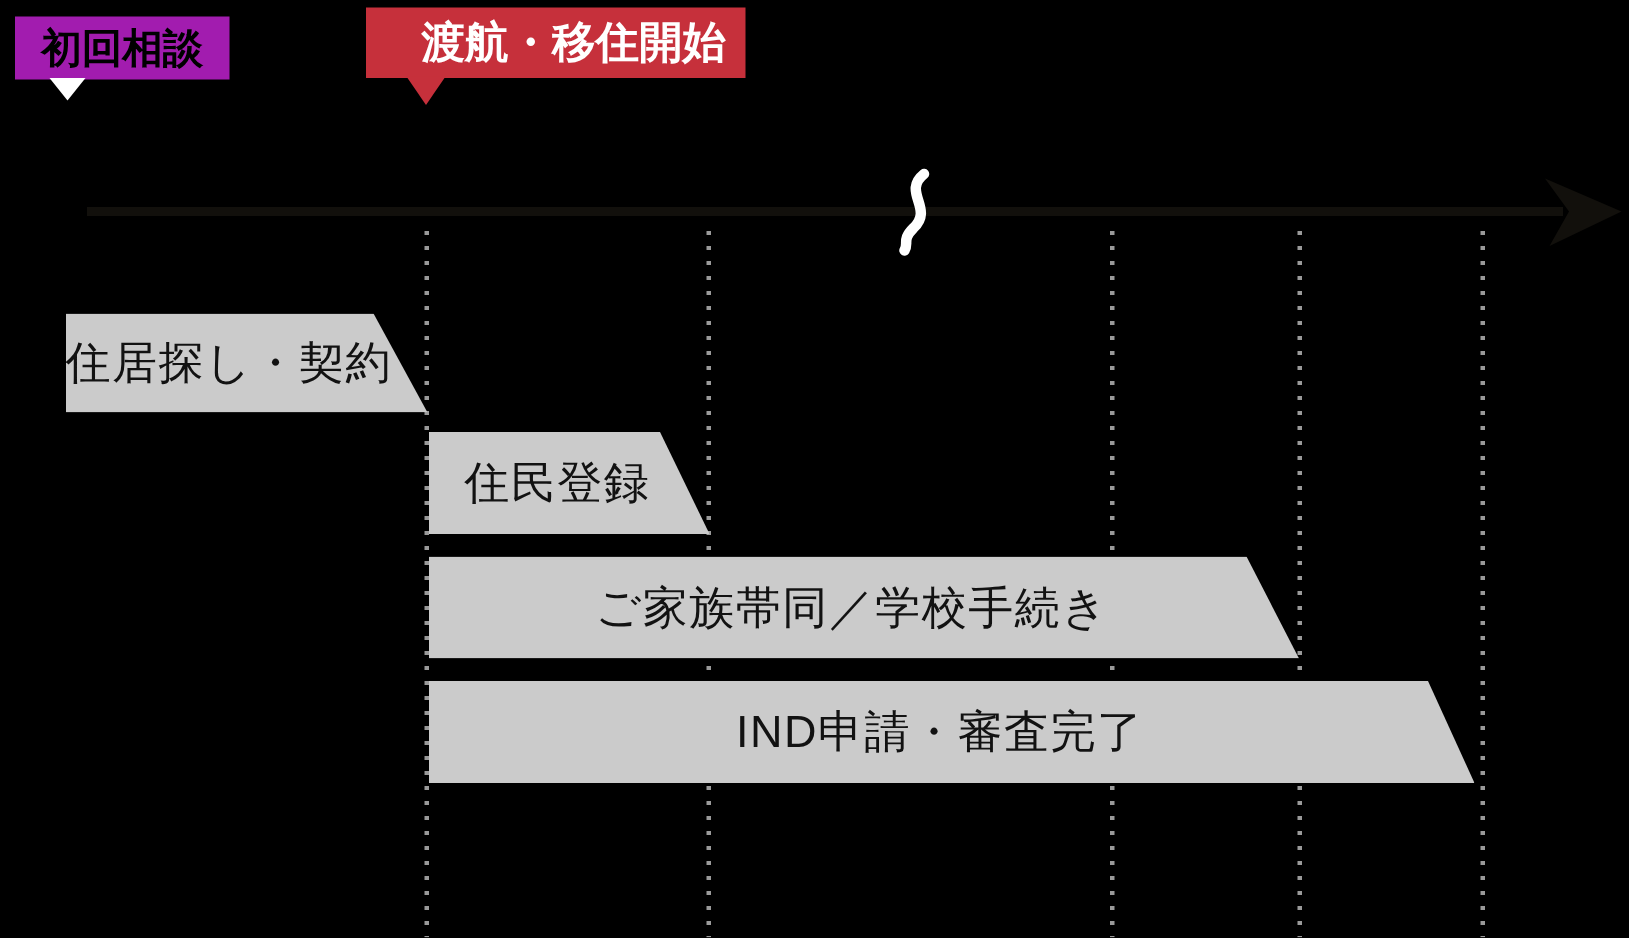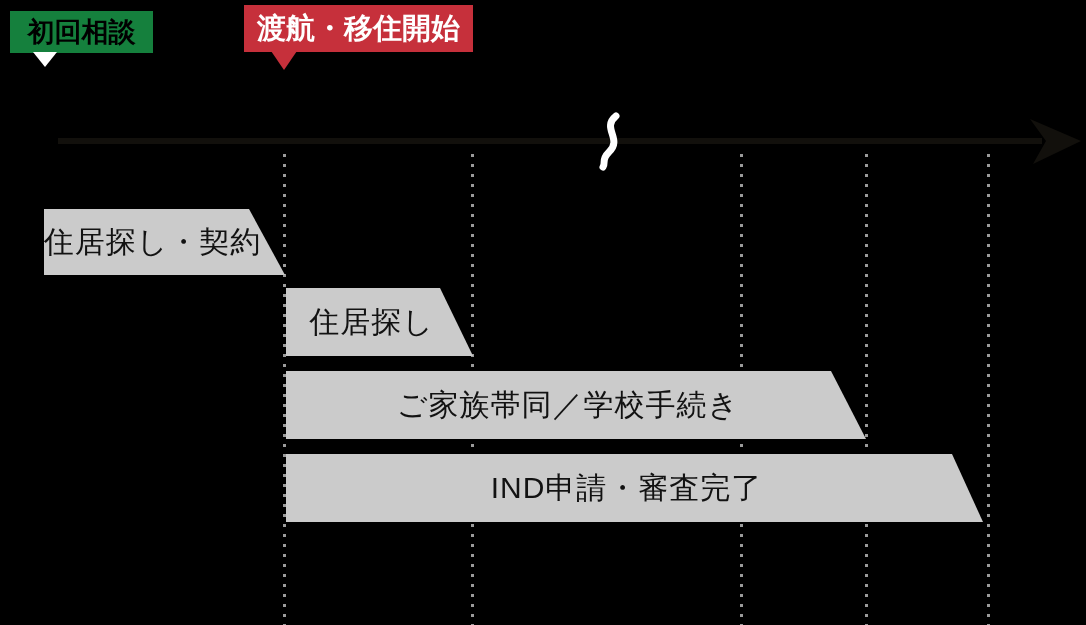--- a/index.html
+++ b/index.html
@@ -32,22 +32,22 @@
   .bar4{left:286px;top:454px;width:697px;height:68px;--slant:31px;}
   .bar-red{
     left:44px;top:541px;width:939px;height:66px;--slant:31px;
     background:#c6303b;color:#ffffff;font-size:31px;
   }
   
   .callout{
     position:absolute;display:flex;align-items:center;justify-content:center;
     font-weight:700;z-index:4;white-space:nowrap;
   }
-  .callout-white{left:10px;top:11px;width:143px;height:42px;background:#15803d;color:#000000;font-size:27px;}
-  .callout-red{left:244px;top:5px;width:229px;height:47px;background:#c6303b;color:#ffffff;font-size:29px;}
+  .callout-white{left:10px;top:11px;width:143px;height:42px;background:#a21caf;color:#000000;font-size:27px;}
+  .callout-red{left:244px;top:5px;width:229px;height:47px;background:#c6303b;color:#ffffff;font-size:29px;padding-left:24px;}
   .pointer{position:absolute;width:0;height:0;z-index:4;
     border-left:12px solid transparent;border-right:12px solid transparent;}
   .pointer-white{left:33px;top:52px;border-top:15px solid #ffffff;}
   .pointer-red{left:271px;top:51px;border-left-width:13px;border-right-width:13px;border-top:19px solid #c6303b;}
 </style>
 </head>
 <body>
 
 <div class="canvas">
 
@@ -70,21 +70,21 @@
 
   <div class="callout callout-red">
     <span>渡航・移住開始</span>
   </div>
   <div class="pointer pointer-red"></div>
 
   <div class="bar bar1">
     <span>住居探し・契約</span>
   </div>
   <div class="bar bar2">
-    <span>住居探し</span>
+    <span>住民登録</span>
   </div>
   <div class="bar bar3">
     <span>ご家族帯同／学校手続き</span>
   </div>
   <div class="bar bar4">
     <span>IND申請・審査完了</span>
   </div>
 
 
 </div>

